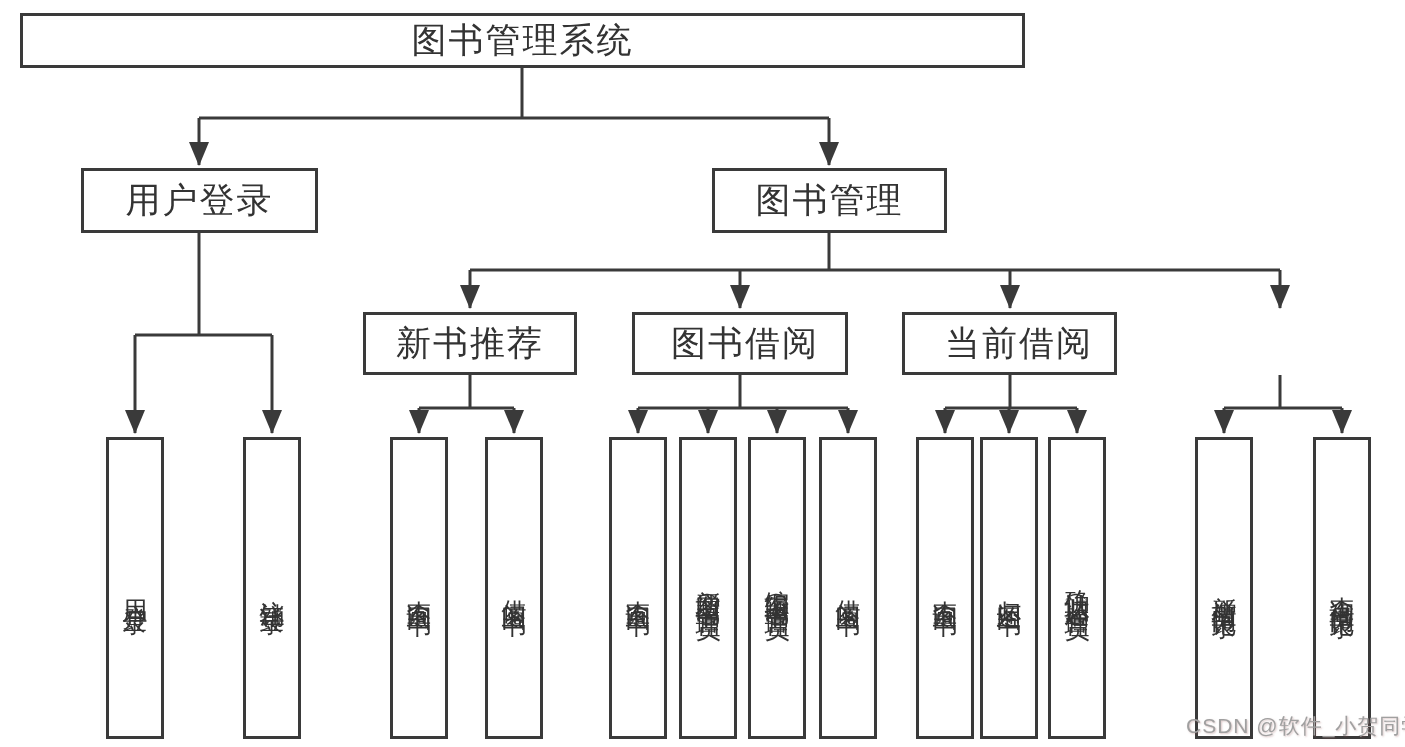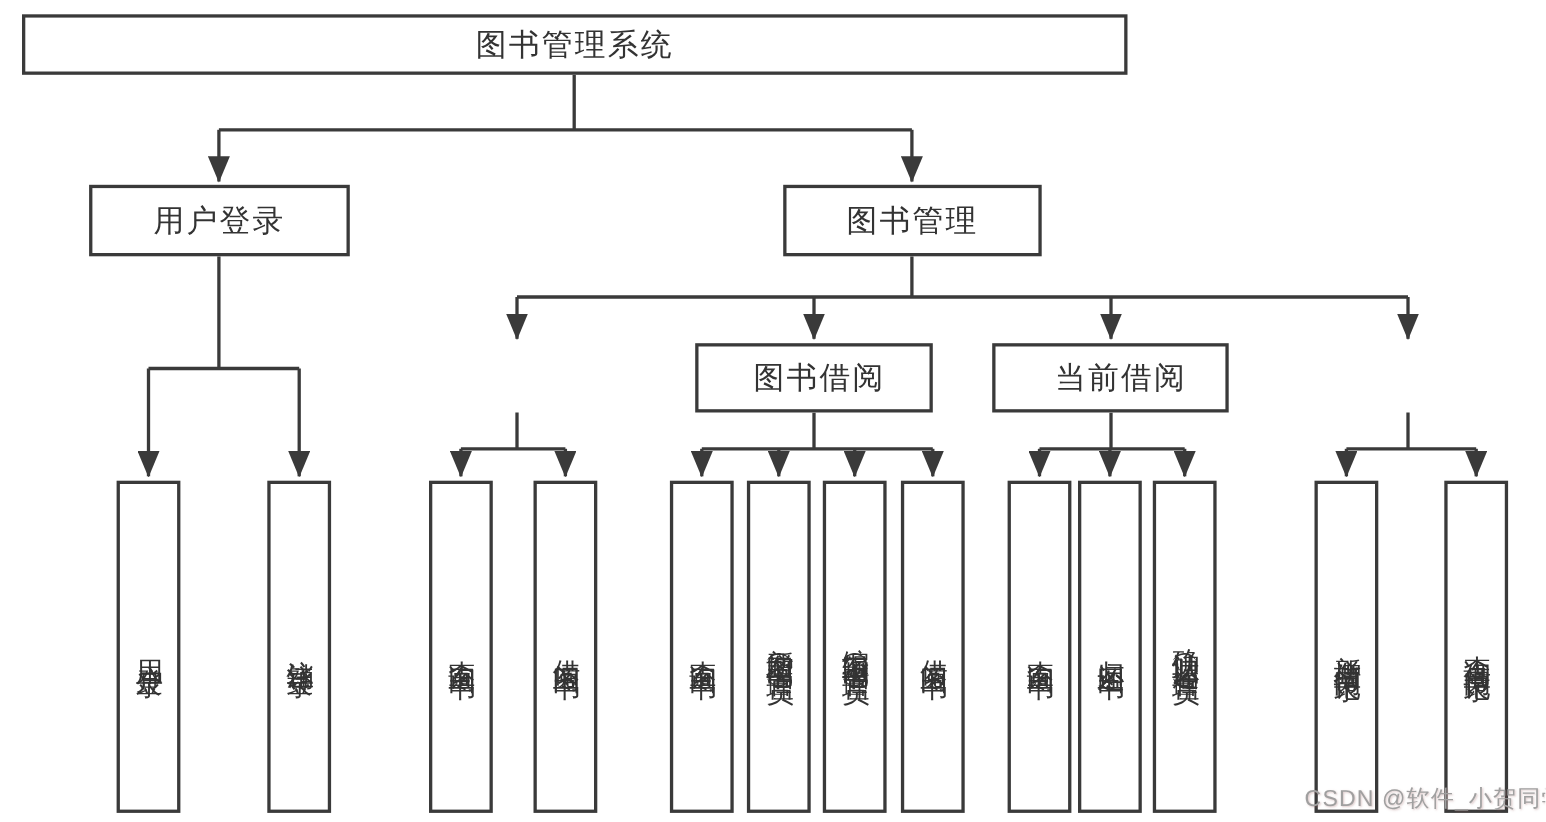--- a/index.html
+++ b/index.html
@@ -26,21 +26,21 @@
     box-sizing: border-box;
     border: 3px solid #3a3a3a;
     background: #ffffff;
     display: flex;
     align-items: center;
     justify-content: center;
     color: #333333;
     z-index: 2;
   }
   .hlabel {
-    font-size: 28px;
+    font-size: 35px;
     letter-spacing: 2px;
     white-space: nowrap;
     color: #333333;
   }
   .root {
     left: 20px; top: 13px; width: 1005px; height: 55px;
   }
   .lvl2 { top: 168px; height: 65px; }
   .lvl3 { top: 312px; height: 63px; }
   .leaf {
@@ -121,20 +121,23 @@
     <span class="hlabel">图书管理系统</span>
   </div>
 
   <div class="box lvl2" style="left:81px; width:237px;">
     <span class="hlabel">用户登录</span>
   </div>
   <div class="box lvl2" style="left:712px; width:235px;">
     <span class="hlabel">图书管理</span>
   </div>
 
+  <div class="box lvl3" style="left:363px; width:214px;">
+    <span class="hlabel">新书推荐</span>
+  </div>
   <div class="box lvl3" style="left:632px; width:216px;padding-left:10px;">
     <span class="hlabel">图书借阅</span>
   </div>
   <div class="box lvl3" style="left:902px; width:215px;padding-left:19px;">
     <span class="hlabel">当前借阅</span>
   </div>
 
   <div class="box leaf" style="left:106px;">
     <span class="vtext">用户登录</span>
   </div>

